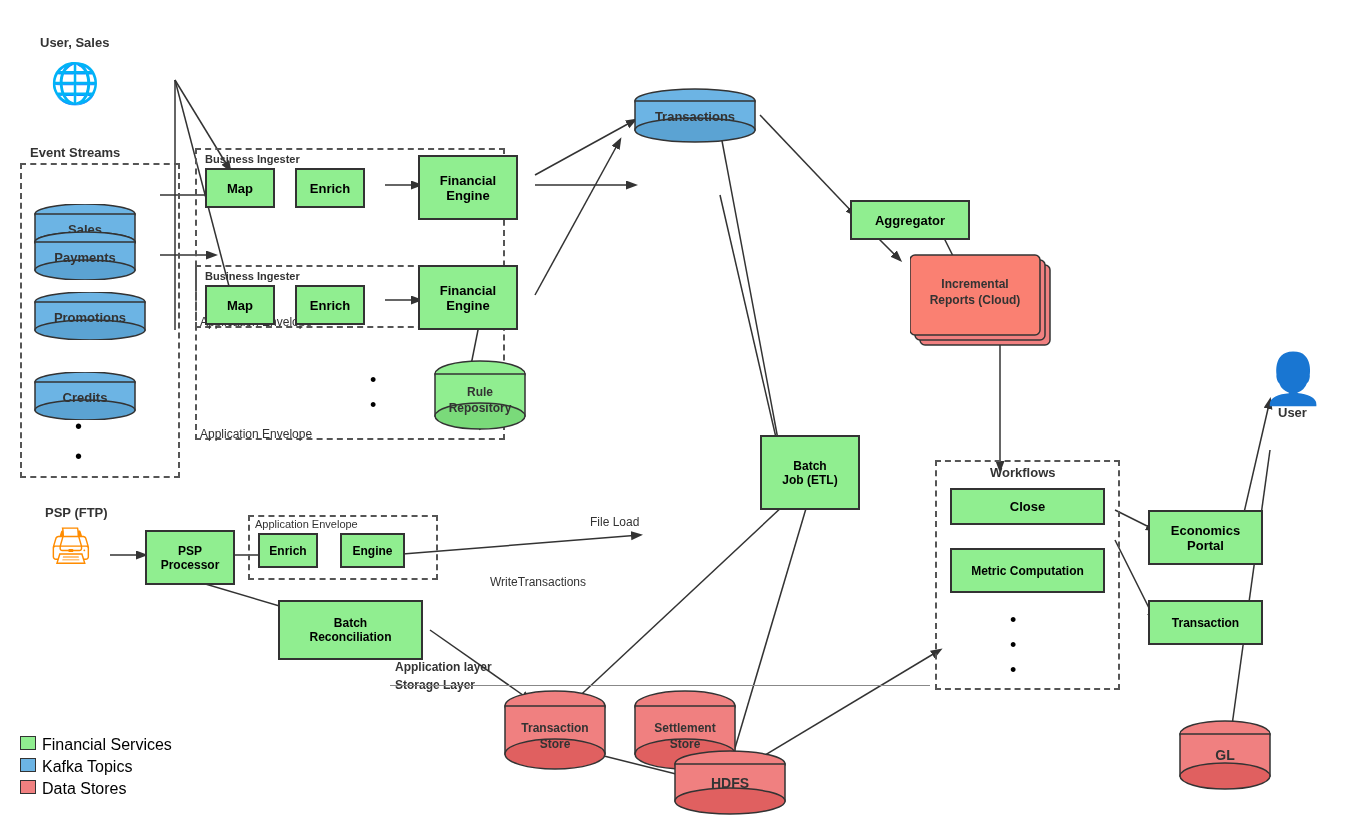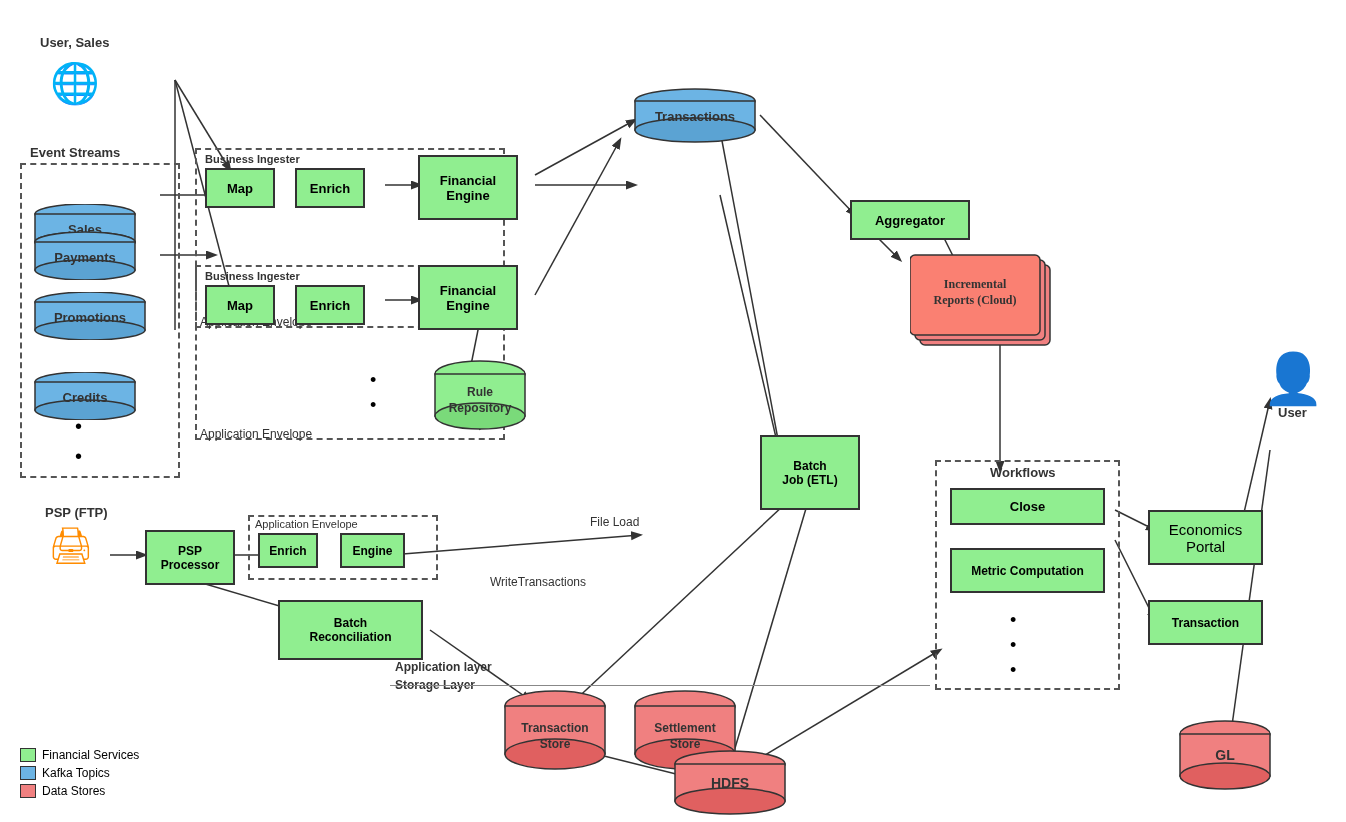--- a/index.html
+++ b/index.html
@@ -58,21 +58,21 @@
 
     
     .legend {
       position: absolute;
       bottom: 20px;
       left: 20px;
     }
     .legend-item {
       display: flex;
       margin-bottom: 4px;
-      font-size: 12px;
+      font-size: 16px;
     }
     .legend-box {
       width: 16px;
       height: 14px;
       border: 1.5px solid #333;
       margin-right: 6px;
     }
   </style>
 </head>
 <body>
@@ -244,21 +244,21 @@
       <ellipse cx="65" cy="13" rx="60" ry="12" fill="#6CB4E4" stroke="#333" stroke-width="1.5"></ellipse>
       <rect x="5" y="13" width="120" height="29" fill="#6CB4E4" stroke="#333" stroke-width="1.5"></rect>
       <ellipse cx="65" cy="42" rx="60" ry="12" fill="#5BA3D3" stroke="#333" stroke-width="1.5"></ellipse>
       <text x="65" y="33" text-anchor="middle" font-size="13" font-weight="bold" fill="#333">Transactions</text>
     </svg>
   </div>
 
 
   <div class="box green-box" style="left:850px;top:200px;width:120px;height:40px;">Aggregator</div>
 
-  <div style="position:absolute;left:910px;top:250px;font-family:Liberation Serif, serif;">
+  <div style="position:absolute;left:910px;top:250px;">
     <svg width="160" height="110">
 
       <rect x="10" y="15" width="130" height="80" rx="5" fill="#F08080" stroke="#333" stroke-width="1.5"></rect>
       <rect x="5" y="10" width="130" height="80" rx="5" fill="#F08080" stroke="#333" stroke-width="1.5"></rect>
       <rect x="0" y="5" width="130" height="80" rx="5" fill="#FA8072" stroke="#333" stroke-width="1.5"></rect>
       <text x="65" y="38" text-anchor="middle" font-size="12" font-weight="bold" fill="#333">Incremental</text>
       <text x="65" y="54" text-anchor="middle" font-size="12" font-weight="bold" fill="#333">Reports (Cloud)</text>
     </svg>
   </div>
 
@@ -328,21 +328,21 @@
   <div class="box green-box" style="left:950px;top:488px;width:155px;height:37px;font-size:13px;text-align:right;">Close</div>
 
   <div class="box green-box" style="left:950px;top:548px;width:155px;height:45px;font-size:12px;">Metric
 Computation</div>
 
   <div style="position:absolute;left:1010px;top:610px;font-size:18px;">•</div>
   <div style="position:absolute;left:1010px;top:635px;font-size:18px;">•</div>
   <div style="position:absolute;left:1010px;top:660px;font-size:18px;">•</div>
 
   <div class="box green-box" style="left:1148px;top:510px;width:115px;height:55px;font-size:12px;">
-    <span style="font-size:15px;font-weight:normal;">Economics<br>Portal</span>
+    <span style="font-size:13px;font-weight:bold;">Economics<br>Portal</span>
   </div>
 
   <div class="box green-box" style="left:1148px;top:600px;width:115px;height:45px;font-size:12px;">Transaction</div>
 
   <div style="position:absolute;left:1175px;top:720px;width:100px;height:70px;">
     <svg width="100" height="70">
       <ellipse cx="50" cy="14" rx="45" ry="13" fill="#F08080" stroke="#333" stroke-width="1.5"></ellipse>
       <rect x="5" y="14" width="90" height="42" fill="#F08080" stroke="#333" stroke-width="1.5"></rect>
       <ellipse cx="50" cy="56" rx="45" ry="13" fill="#E06060" stroke="#333" stroke-width="1.5"></ellipse>
       <text x="50" y="40" text-anchor="middle" font-size="14" font-weight="bold" fill="#333">GL</text>

